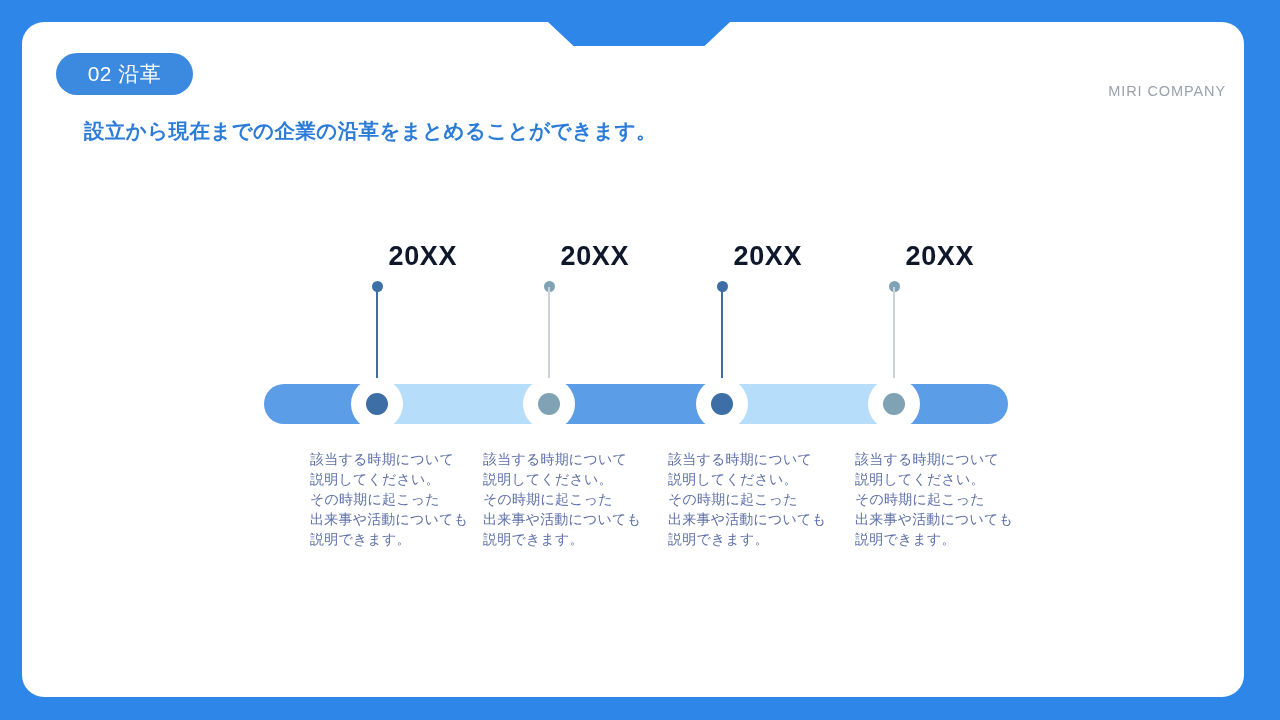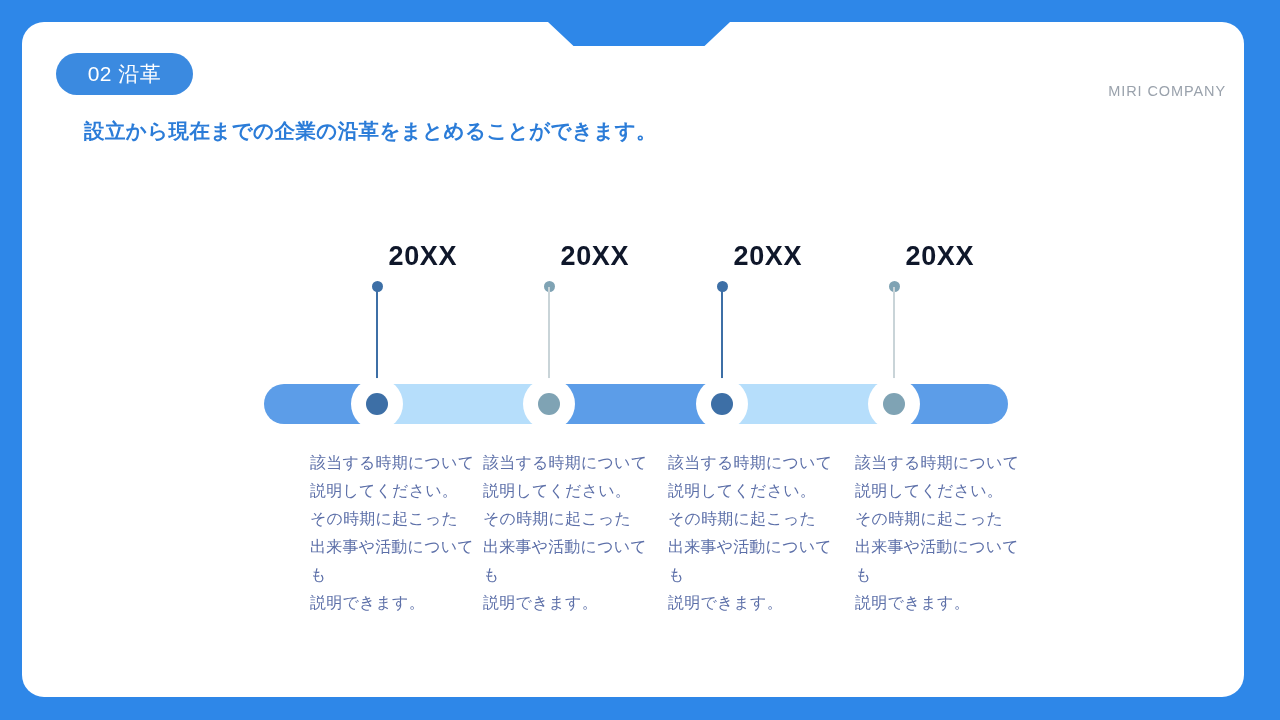--- a/index.html
+++ b/index.html
@@ -152,22 +152,22 @@
   .marker-core {
     width: 22px;
     height: 22px;
     border-radius: 50%;
   }
 
   .desc {
     position: absolute;
     top: 449px;
     width: 180px;
-    font-size: 16px;
-    line-height: 28px;
+    font-size: 14px;
+    line-height: 20px;
     color: #5C6FA8;
     white-space: pre-line;
     letter-spacing: 0.2px;
   }
 </style>
 </head>
 <body>
 
 <div id="slide">
 

